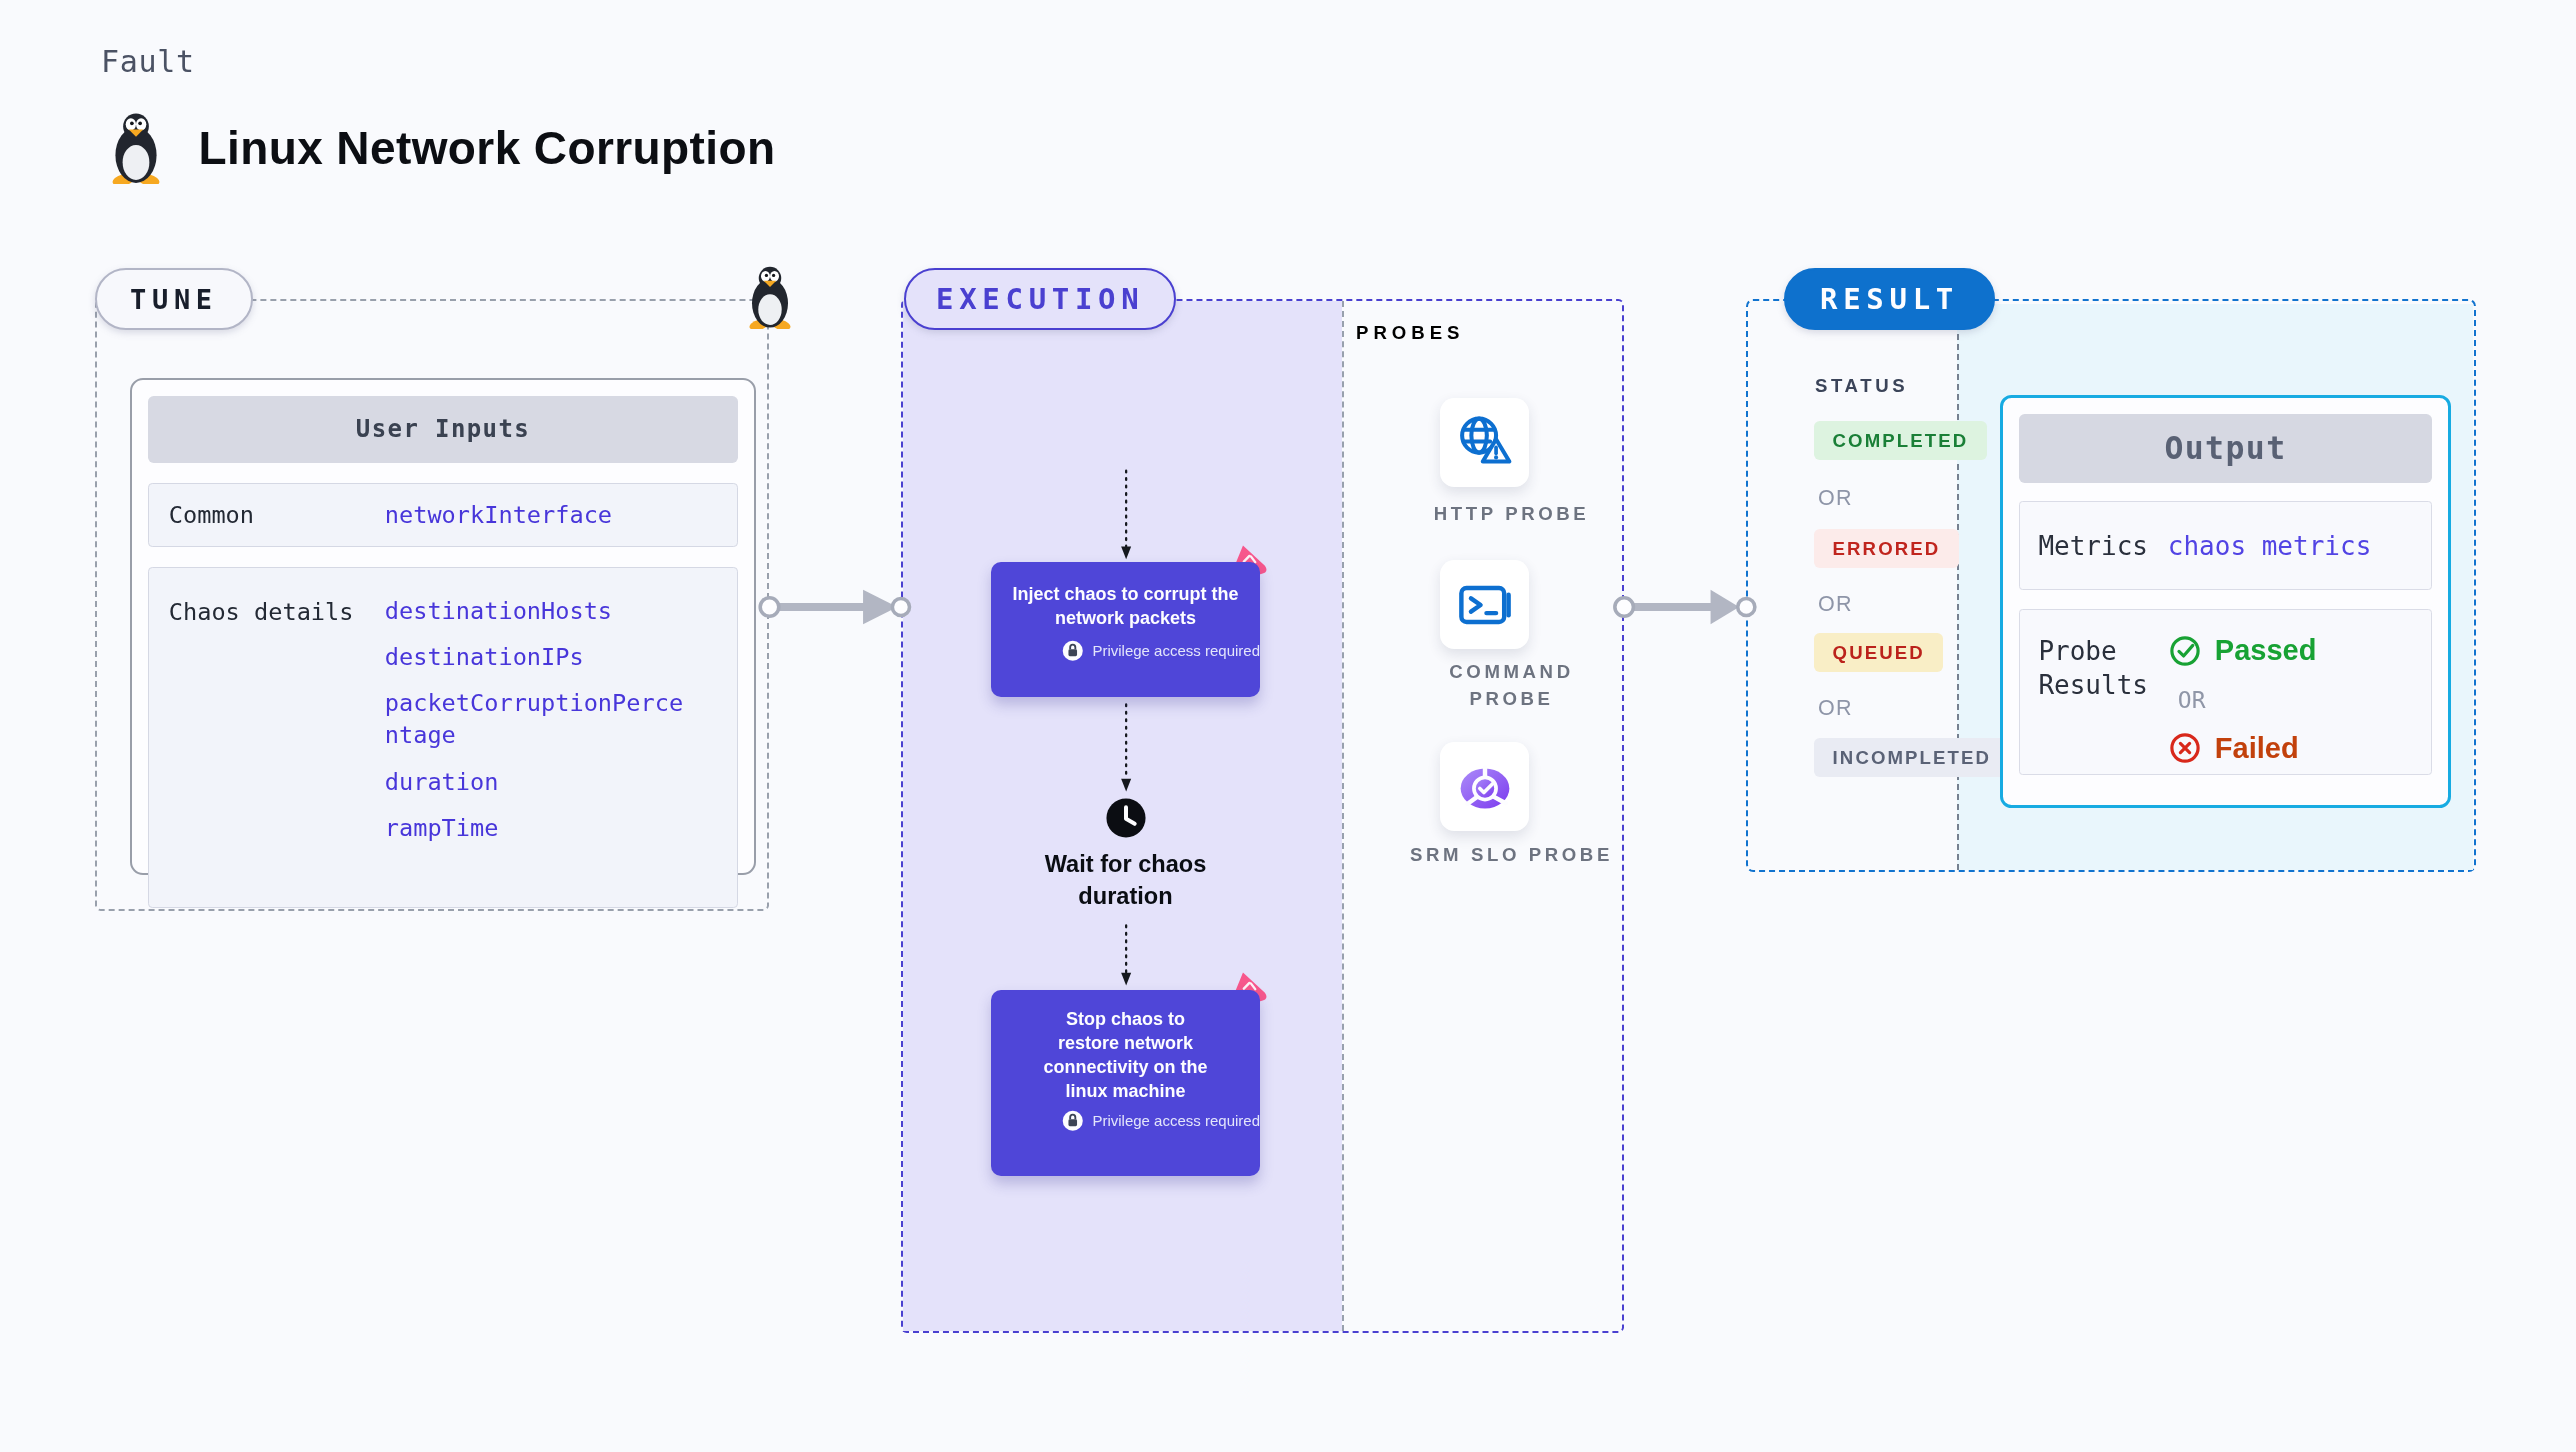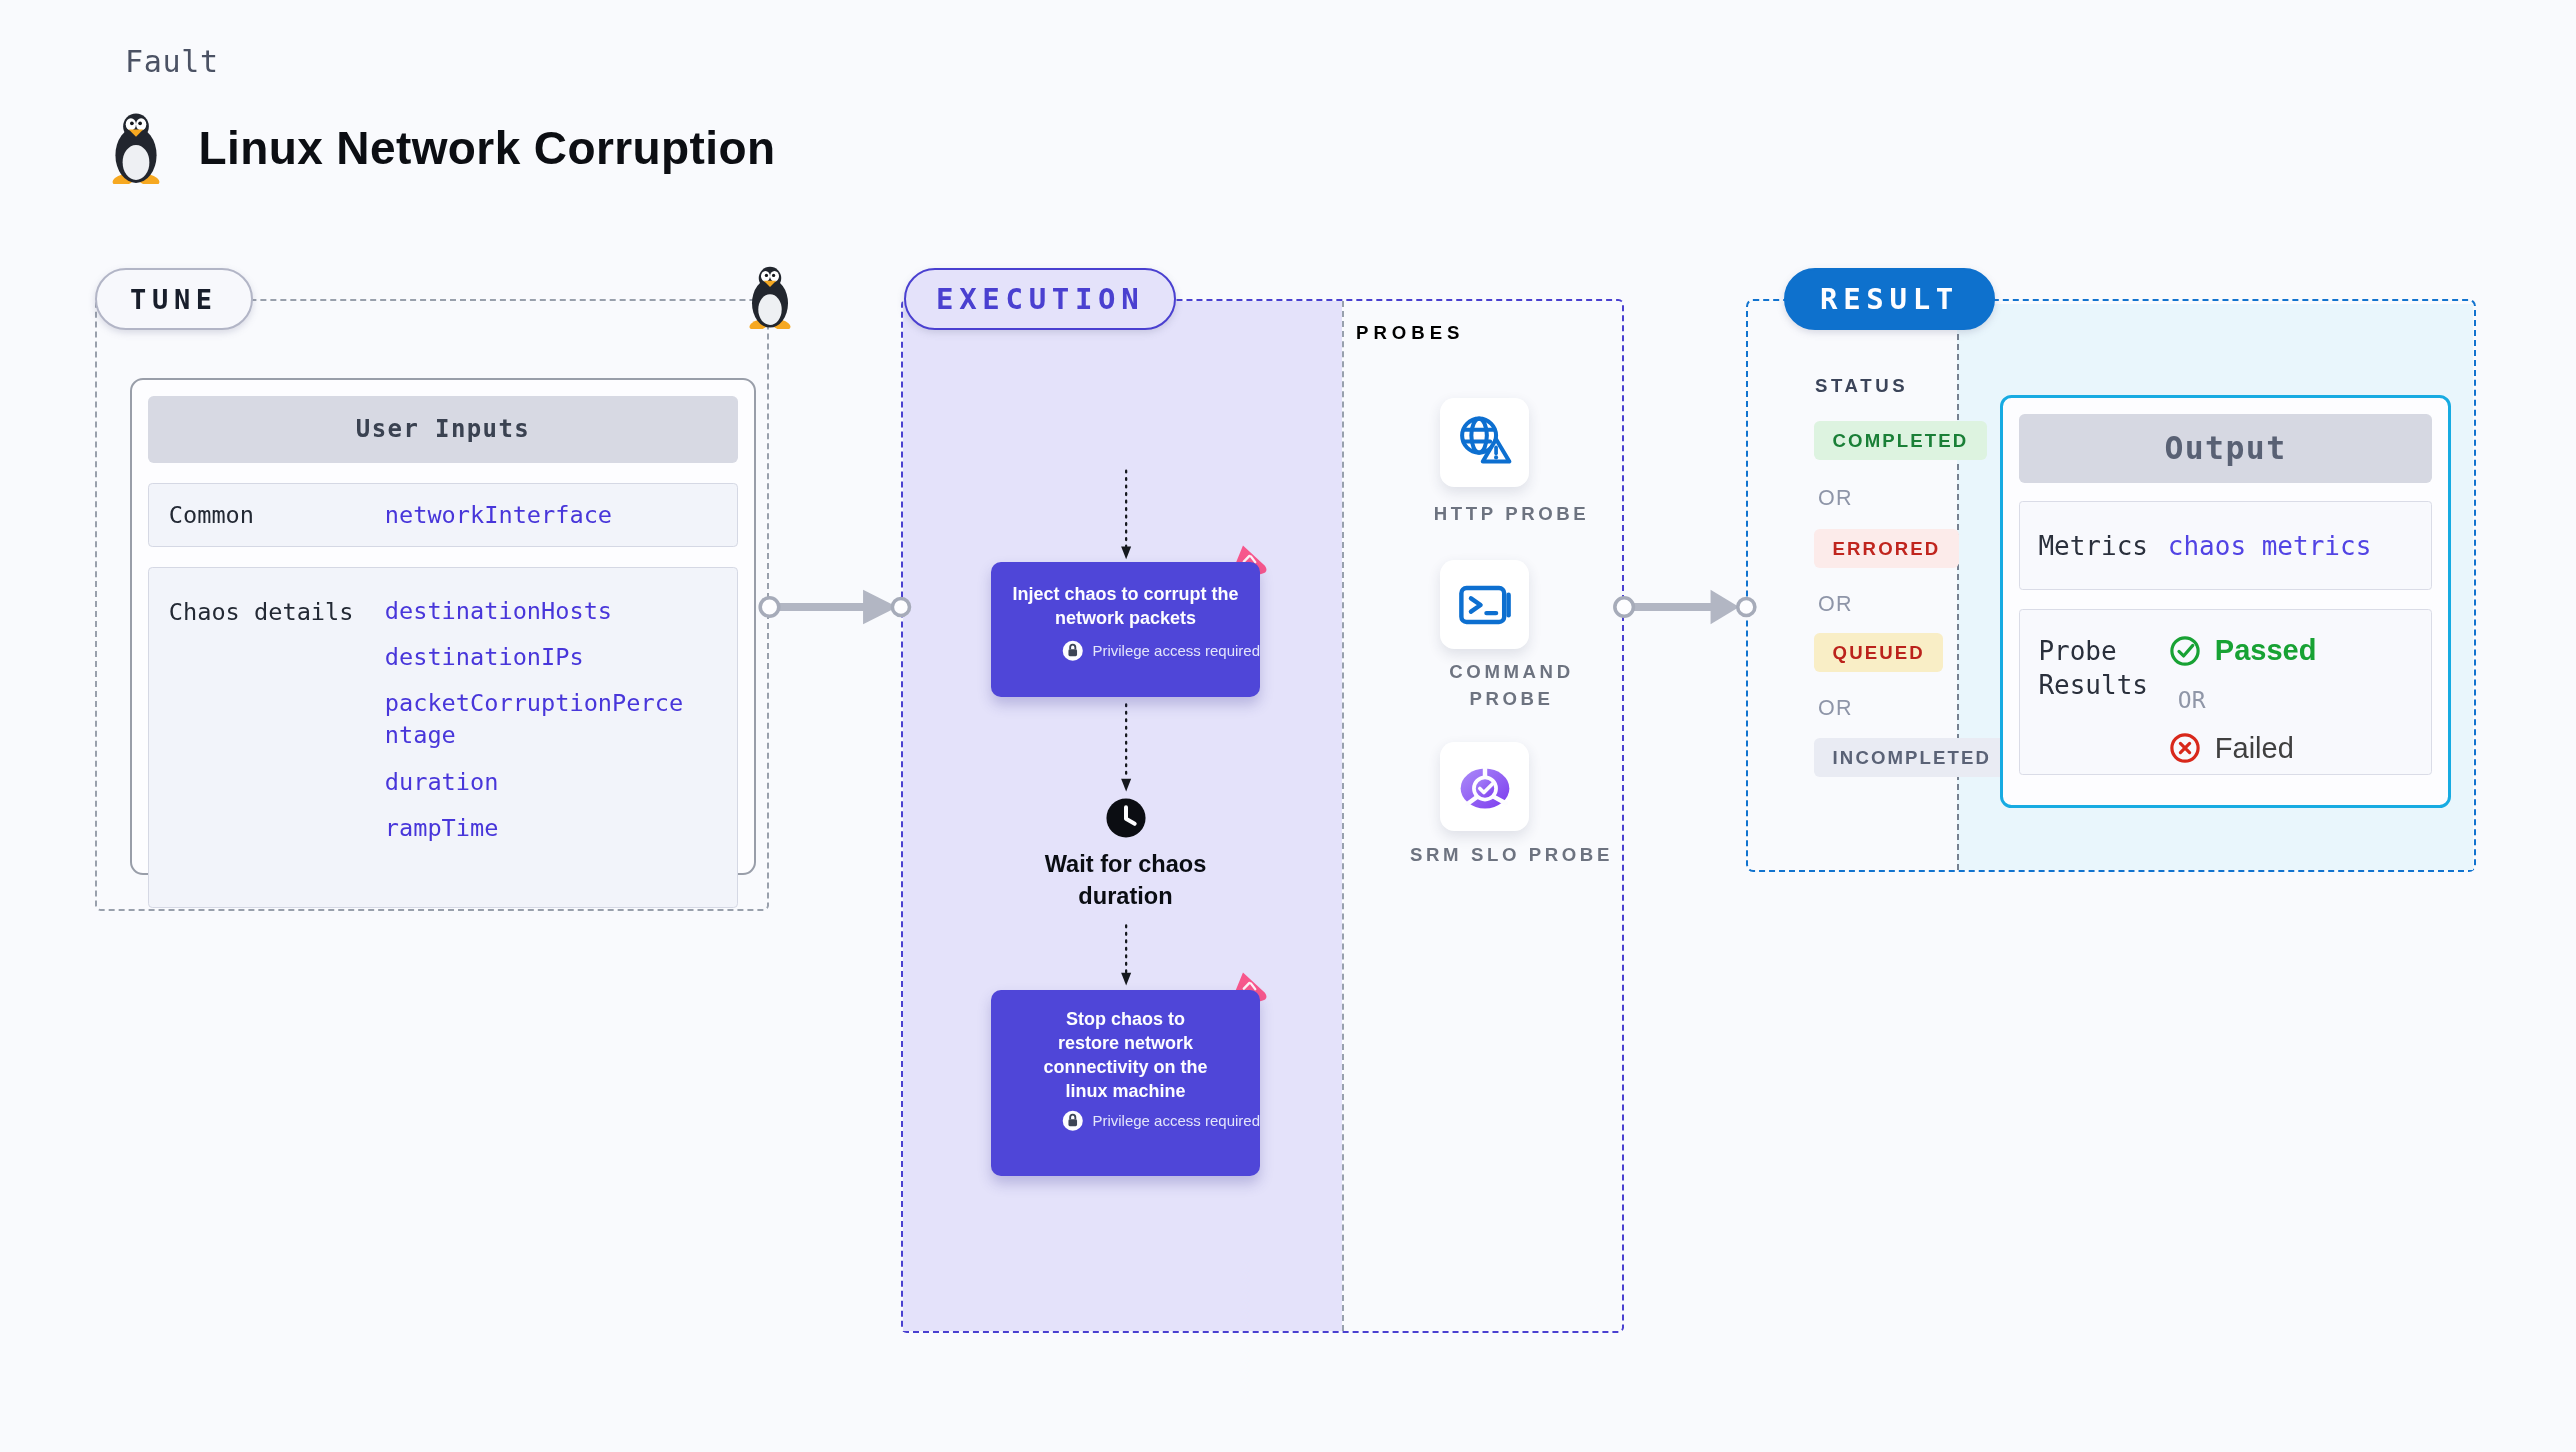--- a/index.html
+++ b/index.html
@@ -7,21 +7,21 @@
   .stage {
     position:relative; width:2576px; height:1452px; overflow:hidden;
     background:#f9fafd;
     font-family:"Liberation Sans", sans-serif;
   }
   .preline { white-space:pre-line; }
   .abs { position:absolute; }
 
   
   .kicker { left:101px; top:44px; font-family:"DejaVu Sans Mono",monospace;
-    font-size:30px; color:#4b5264; letter-spacing:0.7px;margin-left:24px; }
+    font-size:30px; color:#4b5264; letter-spacing:0.7px; }
   .title-row { left:105px; top:112px; display:flex; align-items:center; gap:31.5px; }
   .page-title { font-size:46px; font-weight:bold; color:#0c0e13; letter-spacing:0.4px; }
 
   
   .pill { position:absolute; height:62px; border-radius:31px; display:flex;
     align-items:center; justify-content:center;
     font-family:"DejaVu Sans Mono",monospace; font-weight:bold; font-size:29px;
     letter-spacing:5.7px; z-index:6; box-shadow:0 2.9px 7.2px rgba(120,125,155,.25); }
   .tune-pill { left:95px; top:268px; padding:0 33px; background:#f7f8fc;
     border:2.9px solid #b2b5c6; color:#181e2b; font-size:27px; }
@@ -102,21 +102,21 @@
     font-weight:bold; font-size:31.5px; color:#596174; letter-spacing:1.4px; }
   .out-row { margin-top:18.6px; background:#f8f9fd; border:1.4px solid #dadce7;
     border-radius:3.6px; display:flex; }
   .out-row.metrics { height:89px; align-items:center; }
   .out-row.proberes { height:166px; align-items:flex-start; padding-top:24px; }
   .out-label { padding-left:18.6px; width:148px; flex:none;
     font-family:"DejaVu Sans Mono",monospace; font-size:26px; line-height:34px; color:#2a303c; }
   .out-value { font-family:"DejaVu Sans Mono",monospace; font-size:26px; color:#5244e4; }
   .pf-row { display:flex; align-items:center; gap:13px; }
   .pf-row .passed { font-size:29px; font-weight:bold; color:#18a234; }
-  .pf-row .failed { font-size:29px; font-weight:normal; color:#404040; }
+  .pf-row .failed { font-size:29px; font-weight:bold; color:#c2410c; }
   .out-or { font-family:"DejaVu Sans Mono",monospace; font-size:23px; color:#9097a8;
     margin:18.6px 0 18.6px 10px; }
 </style>
 </head>
 <body>
 
 <div class="stage">
 
   <div class="abs kicker">Fault</div>
   <div class="abs title-row">

